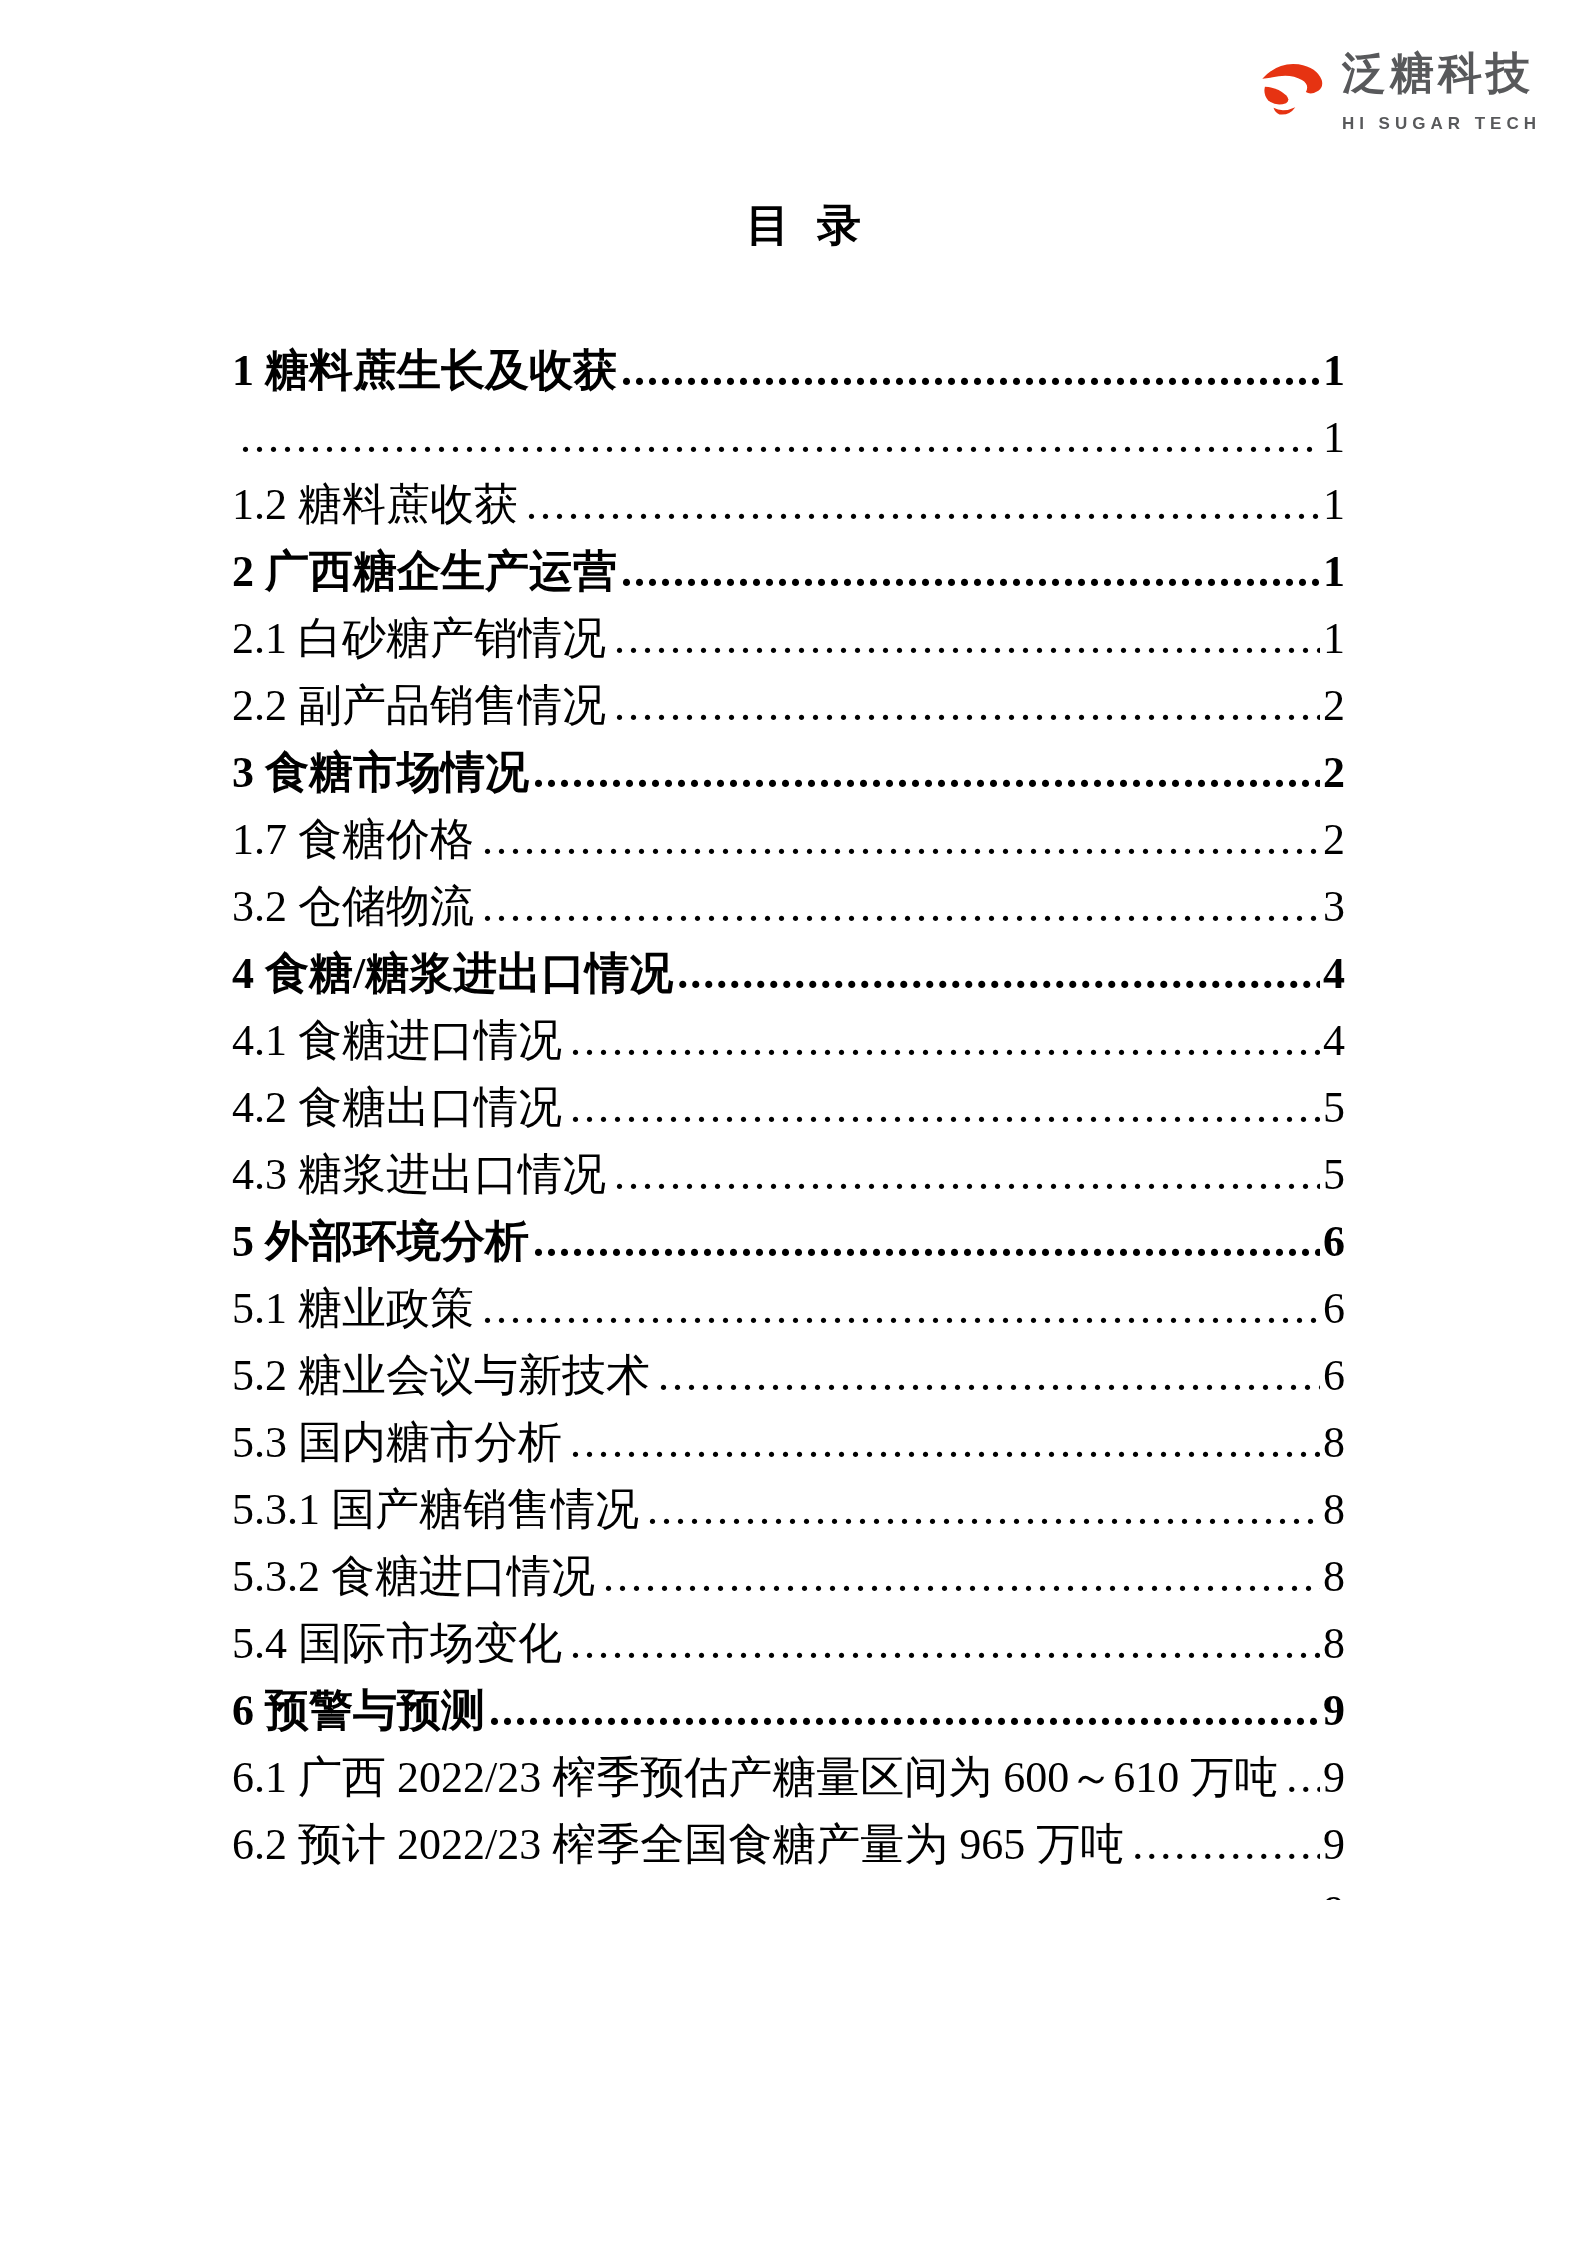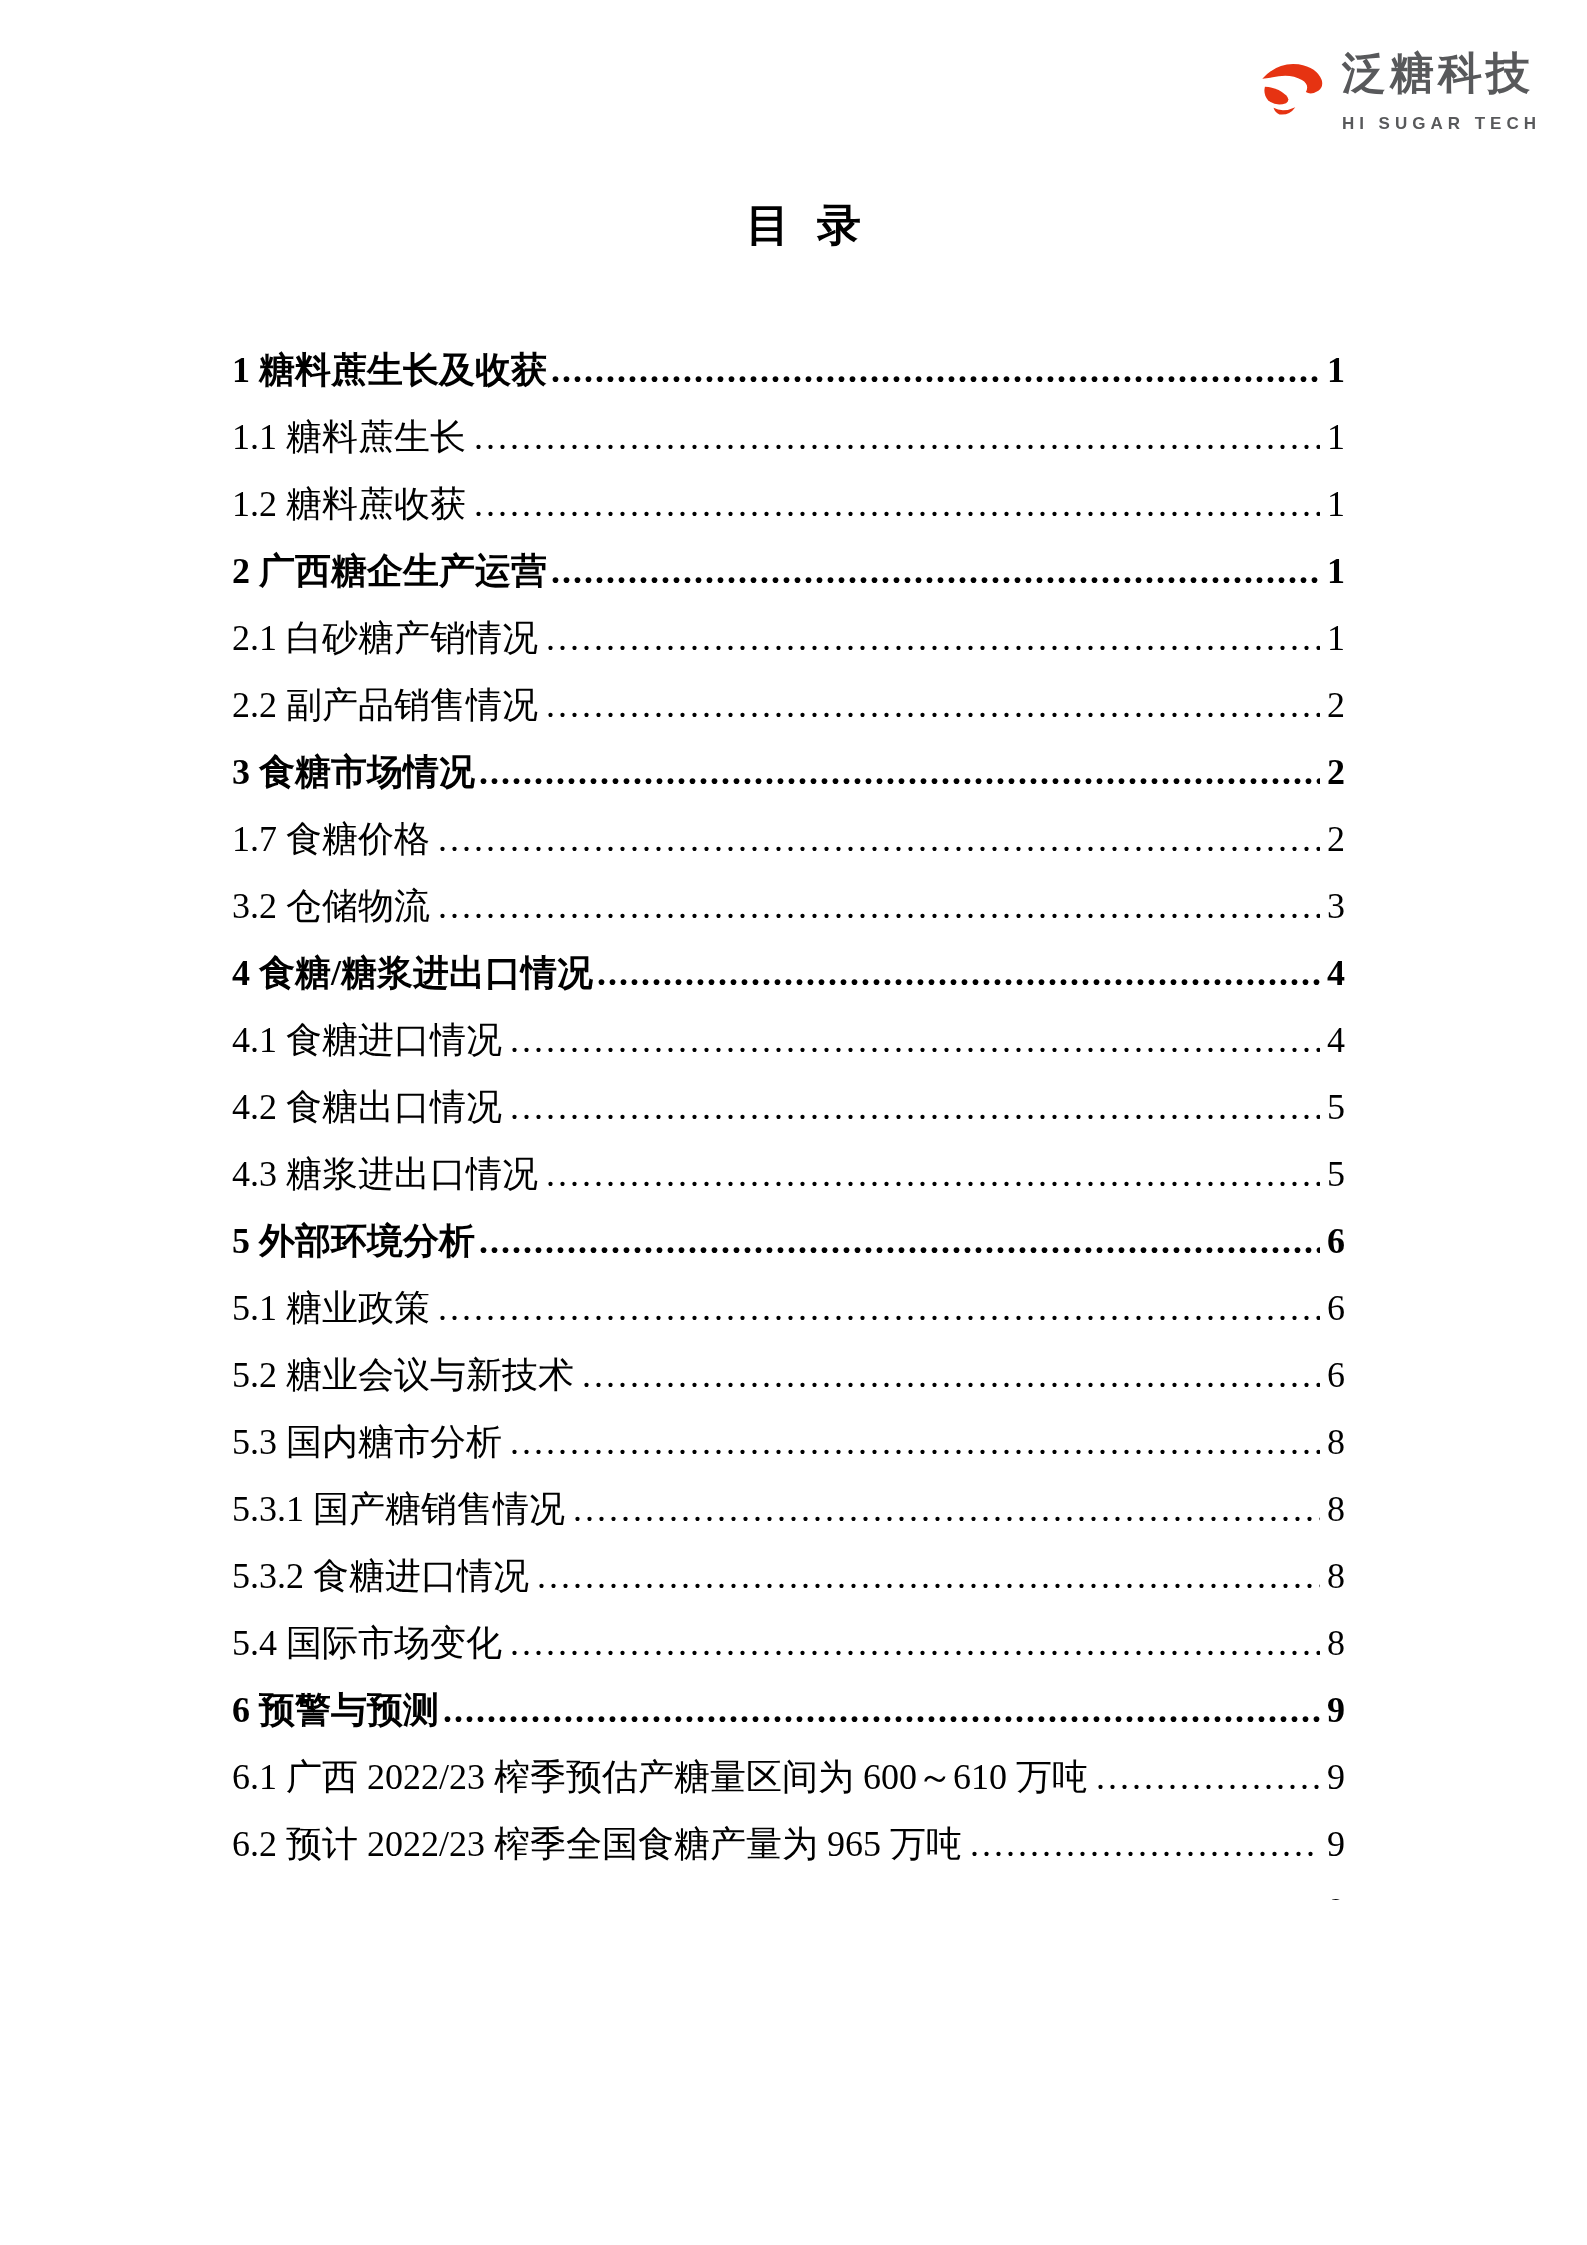--- a/index.html
+++ b/index.html
@@ -76,21 +76,21 @@
     position: absolute;
     left: 232px;
     right: 242px;
     top: 337px;
   }
   .toc-row {
     display: flex;
     align-items: flex-start;
     height: 67px;
     line-height: 67px;
-    font-size: 36px;
+    font-size: 44px;
     white-space: nowrap;
     cursor: pointer;
   }
   .toc-row.level-1 { font-weight: bold; }
   .toc-label { flex: 0 0 auto; }
   .toc-dots {
     flex: 1 1 auto;
     overflow: hidden;
     letter-spacing: 3px;
     margin-left: 8px;
@@ -127,21 +127,20 @@
 
   <h1 class="doc-title">目 录</h1>
 
   <div class="toc">
       <div class="toc-row level-1">
     <span class="toc-label">1 糖料蔗生长及收获</span>
     <span class="toc-dots">....................................................................................................................................................................................................................................................................</span>
     <span class="toc-page">1</span>
   </div>
       <div class="toc-row level-2">
-    <span class="toc-label">1.1 糖料蔗生长</span>
     <span class="toc-dots">....................................................................................................................................................................................................................................................................</span>
     <span class="toc-page">1</span>
   </div>
       <div class="toc-row level-2">
     <span class="toc-label">1.2 糖料蔗收获</span>
     <span class="toc-dots">....................................................................................................................................................................................................................................................................</span>
     <span class="toc-page">1</span>
   </div>
       <div class="toc-row level-1">
     <span class="toc-label">2 广西糖企生产运营</span>

